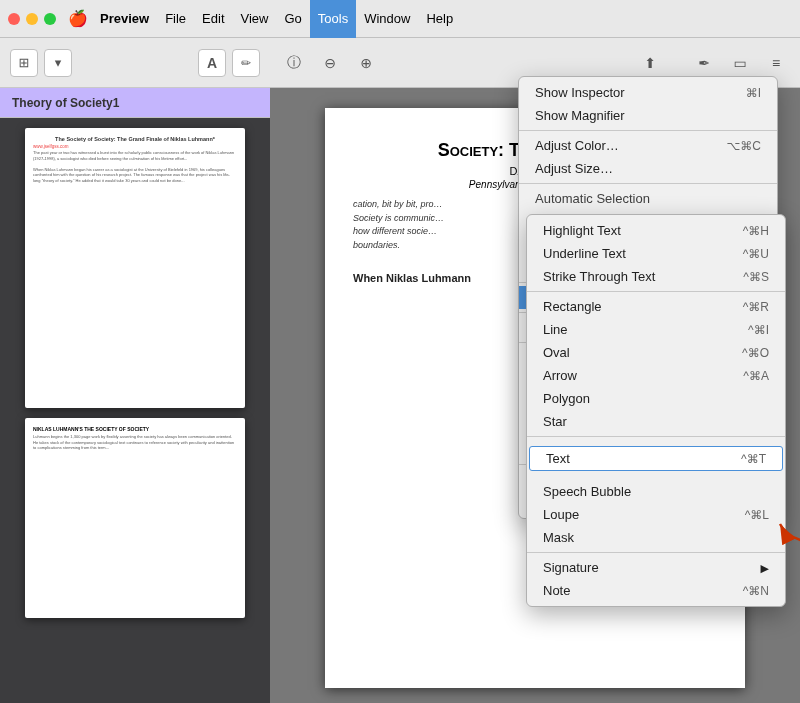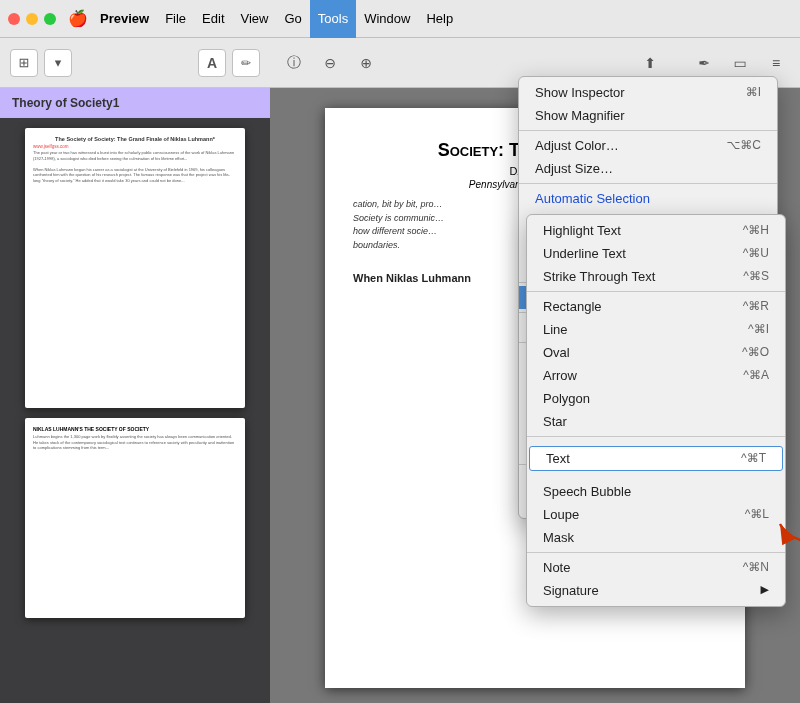--- a/index.html
+++ b/index.html
@@ -233,29 +233,29 @@
       border: 1px solid #b0b0b0;
       border-radius: 6px;
       box-shadow: 0 8px 24px rgba(0,0,0,0.3);
       padding: 4px 0;
       font-size: 13px;
       pointer-events: all;
     }
 
     .menu-item {
       display: flex;
-      align-items: flex-start;
+      align-items: flex-end;
       justify-content: space-between;
       padding: 4px 16px;
       cursor: pointer;
       color: #222;
       min-height: 22px;
     }
     .menu-item.disabled {
-      color: #1d4ed8;
+      color: #404040;
       cursor: default;
     }
     .menu-item.highlighted {
       background: #4a90d9;
       color: white;
     }
     .menu-shortcut {
       font-size: 12px;
       color: #666;
       margin-left: 20px;
@@ -546,26 +546,26 @@
         <div class="menu-item">
           <span>Loupe</span>
           <span class="menu-shortcut">^⌘L</span>
         </div>
         <div class="menu-item">
           <span>Mask</span>
           <span class="menu-shortcut"></span>
         </div>
         <div class="menu-separator"></div>
         <div class="menu-item">
+          <span>Signature</span>
+          <span class="menu-arrow">▶</span>
+        </div>
+        <div class="menu-item">
           <span>Note</span>
           <span class="menu-shortcut">^⌘N</span>
-        </div>
-        <div class="menu-item">
-          <span>Signature</span>
-          <span class="menu-arrow">▶</span>
         </div>
       </div>
 
       <svg style="position:absolute; top: 428px; left: 500px; pointer-events:none;" width="80" height="50">
         <defs>
           <marker id="arrowhead" markerWidth="8" markerHeight="6" refX="8" refY="3" orient="auto">
             <polygon points="0 0, 8 3, 0 6" fill="#cc3300"></polygon>
           </marker>
         </defs>
         <path d="M 60 40 Q 20 40 10 20" stroke="#cc3300" stroke-width="2.5" fill="none" marker-end="url(#arrowhead)"></path>

